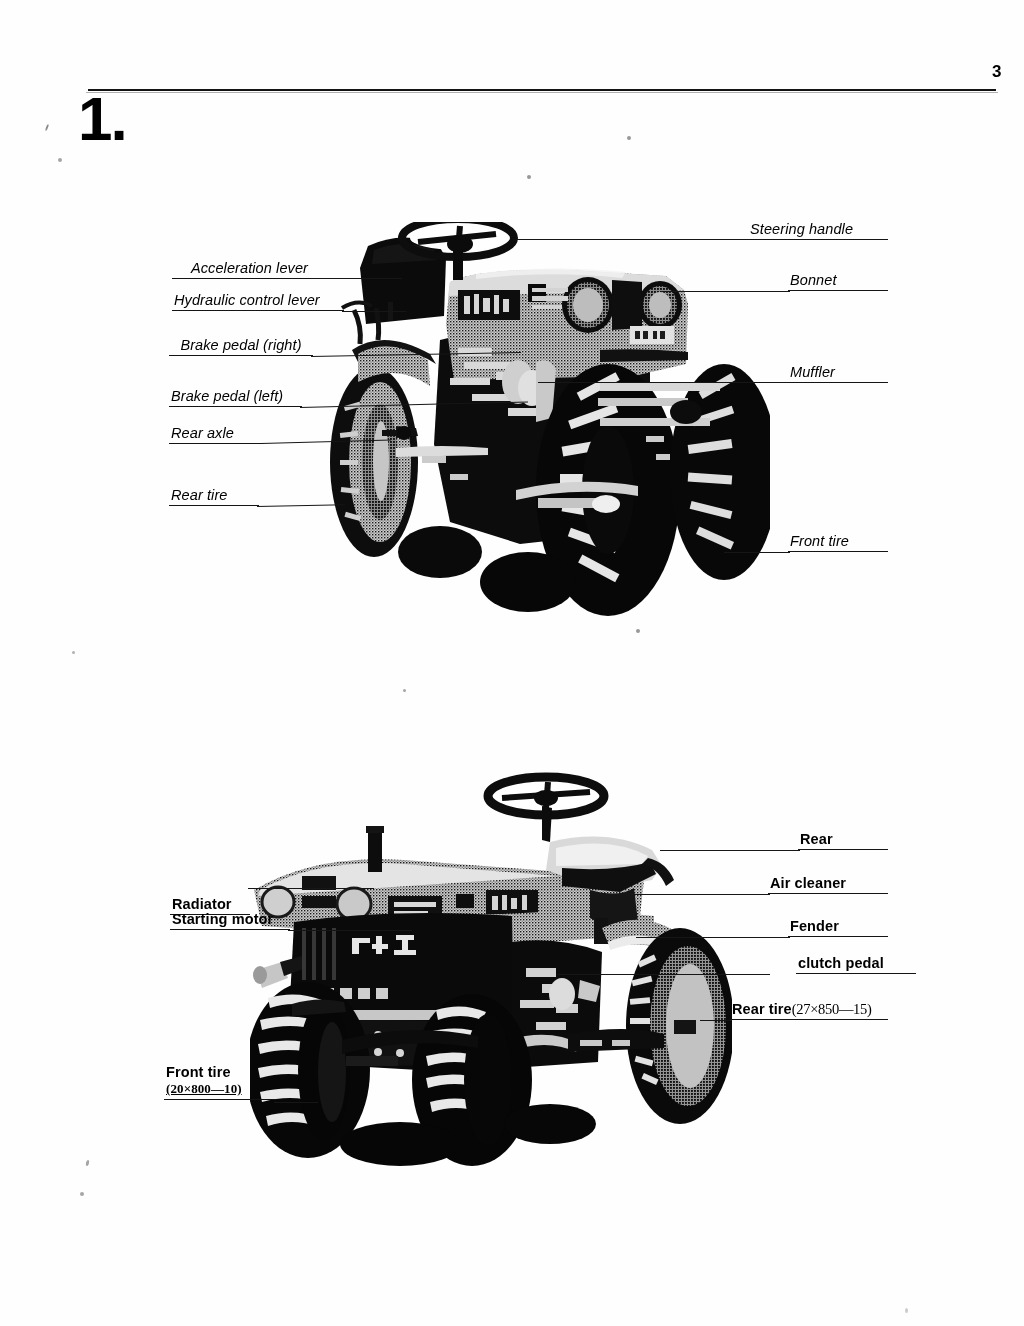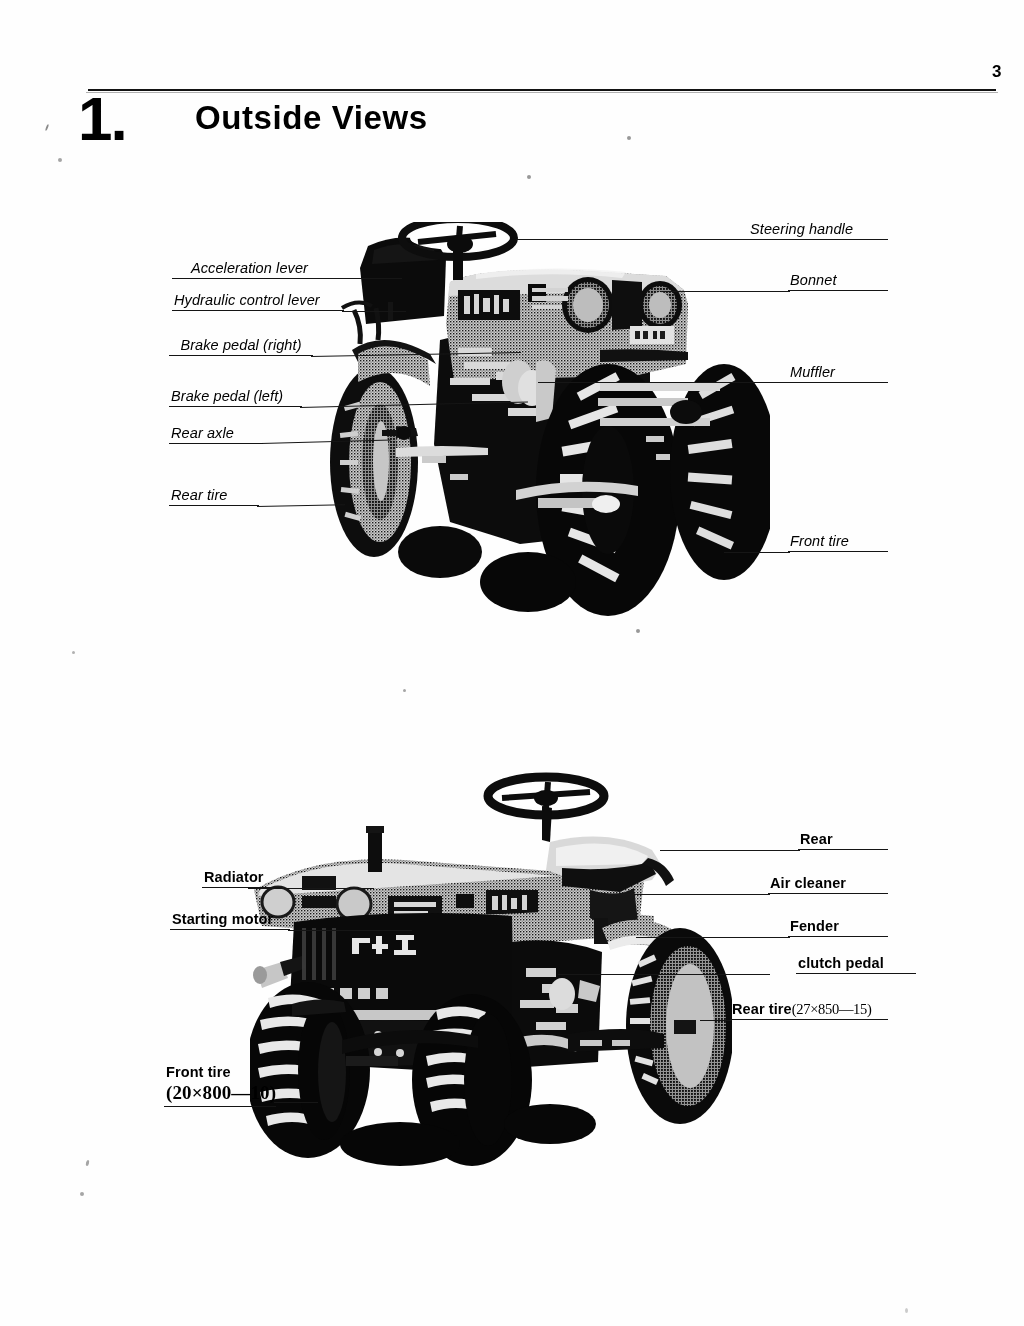--- a/index.html
+++ b/index.html
@@ -21,43 +21,42 @@
   .chaptitle{position:absolute;left:195px;top:99px;font-size:33px;font-weight:700;
              letter-spacing:.6px;font-family:"Liberation Sans",sans-serif;}
 
   
   .lbl{position:absolute;font-size:14.5px;line-height:1.15;white-space:nowrap;}
   .lbl .tx{display:block;padding:0 2px 1.5px 2px;}
   .lbl.it .tx{font-style:italic;font-weight:500;letter-spacing:.1px;}
   .lbl.bd .tx{font-weight:700;letter-spacing:.1px;}
   .lbl .ul{display:block;height:0;border-top:1.6px solid #141414;}
   .lbl.rt{text-align:left;}
-  .sz{font-size:19px;font-weight:400;letter-spacing:-.2px;
-      font-family:"Liberation Serif",serif;}
+  .sz{font-size:13px;font-weight:400;letter-spacing:-.2px;
+      font-family:"Liberation Serif",serif;text-decoration:underline;}
   .szi{font-family:"Liberation Serif",serif;font-weight:400;letter-spacing:-.3px;}
 
   
   .lead{position:absolute;height:0;border-top:1.5px solid #161616;}
 
   
   .art{position:absolute;}
   .art svg{display:block;}
 
   
   .speck{position:absolute;background:#000;border-radius:50%;}
 </style>
 </head>
 <body>
 
 <div class="page">
 
   <div class="pageno">3</div>
   <div class="hrule"></div>
   <div class="chapnum">1.</div>
-  <div class="chaptitle">Outside  Views</div>
 
   <div class="speck" style="left:46px;top:124px;width:2px;height:7px;opacity:.45;transform:rotate(20deg);"></div>
   <div class="speck" style="left:58px;top:158px;width:4px;height:4px;opacity:.35;"></div>
   <div class="speck" style="left:527px;top:175px;width:4px;height:4px;opacity:.4;"></div>
   <div class="speck" style="left:627px;top:136px;width:4px;height:4px;opacity:.4;"></div>
   <div class="speck" style="left:636px;top:629px;width:4px;height:4px;opacity:.4;"></div>
   <div class="speck" style="left:403px;top:689px;width:3px;height:3px;opacity:.35;"></div>
   <div class="speck" style="left:72px;top:651px;width:3px;height:3px;opacity:.3;"></div>
   <div class="speck" style="left:86px;top:1160px;width:3px;height:6px;opacity:.35;transform:rotate(15deg);"></div>
   <div class="speck" style="left:80px;top:1192px;width:4px;height:4px;opacity:.35;"></div>
@@ -455,21 +454,21 @@
       <g fill="#c9c9c9">
           <rect x="330" y="268" width="22" height="6"></rect>
           <rect x="362" y="268" width="18" height="6"></rect>
         </g>
 
       <ellipse cx="150" cy="372" rx="60" ry="22" fill="#060606"></ellipse>
       <ellipse cx="300" cy="352" rx="46" ry="20" fill="#070707"></ellipse>
     </svg>
   </div>
 
-  <div class="lbl bd" style="left:170px;top:869px;width:80px;margin-left:32px;">
+  <div class="lbl bd" style="left:170px;top:896px;width:80px;">
     <span class="tx">Radiator</span>
     <span class="ul"></span>
   </div>
   <div class="lead" style="left:248px;top:888px;width:126px;"></div>
 
   <div class="lbl bd" style="left:170px;top:911px;width:120px;">
     <span class="tx">Starting motor</span>
     <span class="ul"></span>
   </div>
   <div class="lead" style="left:288px;top:930px;width:124px;"></div>

